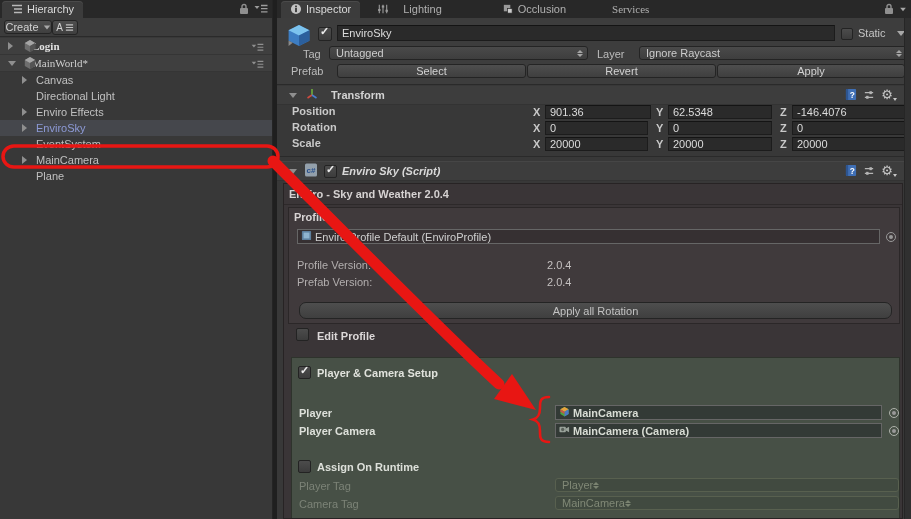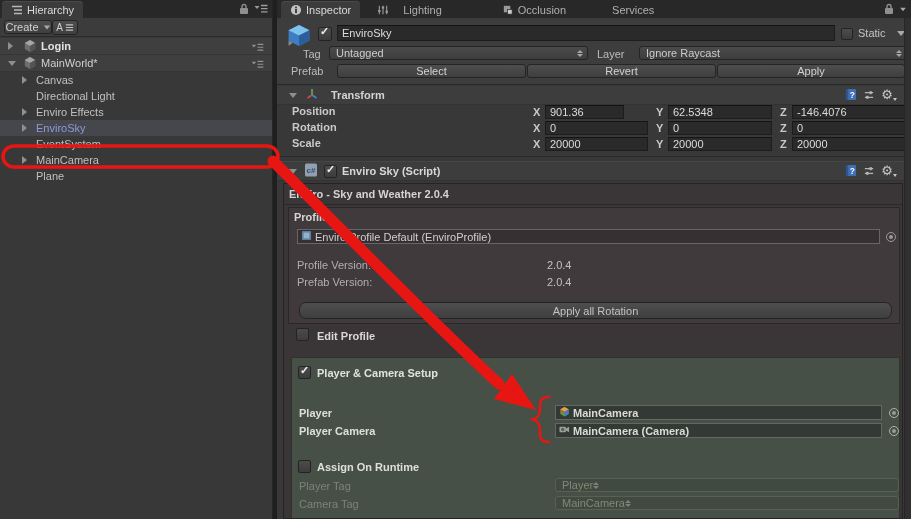--- a/index.html
+++ b/index.html
@@ -4,21 +4,21 @@
 <style>
   html,body{margin:0;padding:0;}
   body{width:911px;height:519px;position:relative;background:#1f1f1f;
        font-family:"Liberation Sans",sans-serif;font-size:11px;color:#b8b8b8;
        overflow:hidden;-webkit-user-select:none;}
   .panel{position:absolute;top:0;bottom:0;background:#383838;overflow:hidden;}
   #hierarchy{left:0;width:272px;border-right:1px solid #242424;}
   #inspector{left:277px;width:634px;}
   
   .tabbar{position:absolute;left:0;right:0;top:0;height:18px;background:#282828;
-          display:flex;align-items:flex-end;}
+          display:flex;align-items:center;}
   .tab{height:17px;display:flex;align-items:center;gap:4px;padding:0 9px;
        color:#b0b0b0;border-radius:4px 4px 0 0;}
   .tab.active{background:#3c3c3c;color:#dadada;box-shadow:inset 0 1px 0 #4a4a4a;}
   .tabbar-right{position:absolute;right:4px;top:3px;display:flex;align-items:center;gap:5px;}
   
   .btn{background:linear-gradient(#4e4e4e,#3f3f3f);border:1px solid #242424;
        border-radius:3px;color:#d2d2d2;display:flex;align-items:center;
        justify-content:center;box-sizing:border-box;}
   .dd{background:linear-gradient(#4a4a4a,#3e3e3e);border:1px solid #242424;
       border-radius:3px;color:#cccccc;display:flex;align-items:center;
@@ -55,21 +55,21 @@
       border-radius:7px;display:flex;align-items:center;padding:0 6px;gap:2px;}
   .search input{flex:1;background:transparent;border:none;outline:none;color:#cfcfcf;
       font:11px "Liberation Sans",sans-serif;padding:0;}
   .search input::placeholder{color:#969696;}
   .tree{position:absolute;left:0;right:0;top:38px;}
   .hrow{height:16px;display:flex;align-items:center;position:relative;color:#c0c0c0;}
   .hrow .lbl{white-space:nowrap;}
   .hrow.scene{background:#3f3f3f;border-bottom:1px solid #353535;color:#cfcfcf;}
   .hrow.scene .fold{position:absolute;left:8px;}
   .hrow.scene .sicon{position:absolute;left:24px;top:2px;}
-  .hrow.scene .lbl{margin-left:41px;}
+  .hrow.scene .lbl{margin-left:32px;font-family:Liberation Serif, serif;}
   .hrow.child .fold{position:absolute;left:22px;}
   .hrow.child .lbl{margin-left:36px;}
   .hrow.selected{background:#45474c;}
   .hrow.selected .lbl{color:#8d9ad6;}
   .row-menu{position:absolute;right:8px;top:4px;}
   
   .goheader{position:absolute;left:0;right:6px;top:18px;height:66px;background:#3d3d3d;
       border-bottom:1px solid #2a2a2a;}
   .comp-header{display:flex;align-items:center;position:absolute;left:0;right:6px;height:18px;
       background:#3d3d3d;padding-left:8px;}
@@ -210,21 +210,21 @@
         </svg>
       <span>Lighting</span>
     </div>
     <div class="tab" style="margin-left:42px;">
       <svg width="12" height="12" viewBox="0 0 13 13">
           <rect x="2" y="2" width="7" height="7" fill="#9a9a9a"></rect>
           <rect x="6" y="6" width="5" height="5" fill="#cccccc" stroke="#2a2a2a" stroke-width="0.8"></rect>
         </svg>
       <span>Occlusion</span>
     </div>
-    <div class="tab" style="margin-left:28px;">
+    <div class="tab" style="margin-left:28px;font-family:Liberation Serif, serif;">
       <span>Services</span>
     </div>
     <div class="tabbar-right">
       <svg width="10" height="12" viewBox="0 0 10 12">
           <path d="M3 5V3.5a2 2 0 014 0V5" stroke="#8f8f8f" stroke-width="1.4" fill="none"></path>
           <rect x="1" y="5" width="8" height="6" rx="1" fill="#8f8f8f"></rect>
         </svg>
       <span class="caret" style="transform:scale(.7);"></span>
     </div>
   </div>
@@ -292,21 +292,21 @@
           <rect x="7" y="2.4" width="2.6" height="3.2" fill="#b5b5b5"></rect>
           <rect x="3.4" y="7.4" width="2.6" height="3.2" fill="#b5b5b5"></rect>
         </svg>
       <span class="gear">⚙</span>
     </span>
   </div>
   <div class="trow" style="left:15px;top:105px;">
     <span class="bold" style="color:#c9c9c9;">Position</span>
   </div>
   <span class="axis" style="position:absolute;left:256px;top:106px;">X</span>
-  <div class="tfield" style="position:absolute;left:268px;top:105px;width:79px;">
+  <div class="tfield" style="position:absolute;left:268px;top:105px;width:106px;">
       <span>901.36</span>
     </div>
   <span class="axis" style="position:absolute;left:379px;top:106px;">Y</span>
   <div class="tfield" style="position:absolute;left:391px;top:105px;width:104px;">
       <span>62.5348</span>
     </div>
   <span class="axis" style="position:absolute;left:503px;top:106px;">Z</span>
   <div class="tfield" style="position:absolute;left:515px;top:105px;width:113px;">
       <span>-146.4076</span>
     </div>
@@ -345,21 +345,21 @@
 
   <div style="position:absolute;left:0;right:6px;top:156px;height:1px;background:#2a2a2a;"></div>
 
   <div class="comp-header" style="top:161px;border-top:1px solid #464646;border-bottom:1px solid #333;">
     <span class="fold open" style="margin-left:4px;"></span>
     <span style="margin-left:7px;"><svg width="14" height="14" viewBox="0 0 14 14">
           <rect x="1" y="0.5" width="12" height="13" rx="1.5" fill="#93a0ab"></rect>
           <text x="7" y="10" font-size="8" font-weight="bold" text-anchor="middle" fill="#274f8c">c#</text>
         </svg></span>
     <span class="cb checked" style="margin-left:6px;width:13px;height:13px;"></span>
-    <span class="bold" style="margin-left:5px;color:#d8d8d8;">Enviro Sky (Script)</span>
+    <span class="bold" style="margin-left:5px;color:#d8d8d8;font-style:italic;">Enviro Sky (Script)</span>
     <span class="comp-icons">
       <svg width="12" height="13" viewBox="0 0 13 13">
           <rect x="1" y="0.5" width="11" height="12" rx="1" fill="#3f6fb5"></rect>
           <rect x="1" y="0.5" width="2.4" height="12" fill="#2d5590"></rect>
           <text x="8" y="10" font-size="9" font-weight="bold" text-anchor="middle" fill="#fff">?</text>
         </svg>
       <svg width="12" height="12" viewBox="0 0 13 13">
           <path d="M2 4h9M2 9h9" stroke="#b5b5b5" stroke-width="1.3"></path>
           <rect x="7" y="2.4" width="2.6" height="3.2" fill="#b5b5b5"></rect>
           <rect x="3.4" y="7.4" width="2.6" height="3.2" fill="#b5b5b5"></rect>

